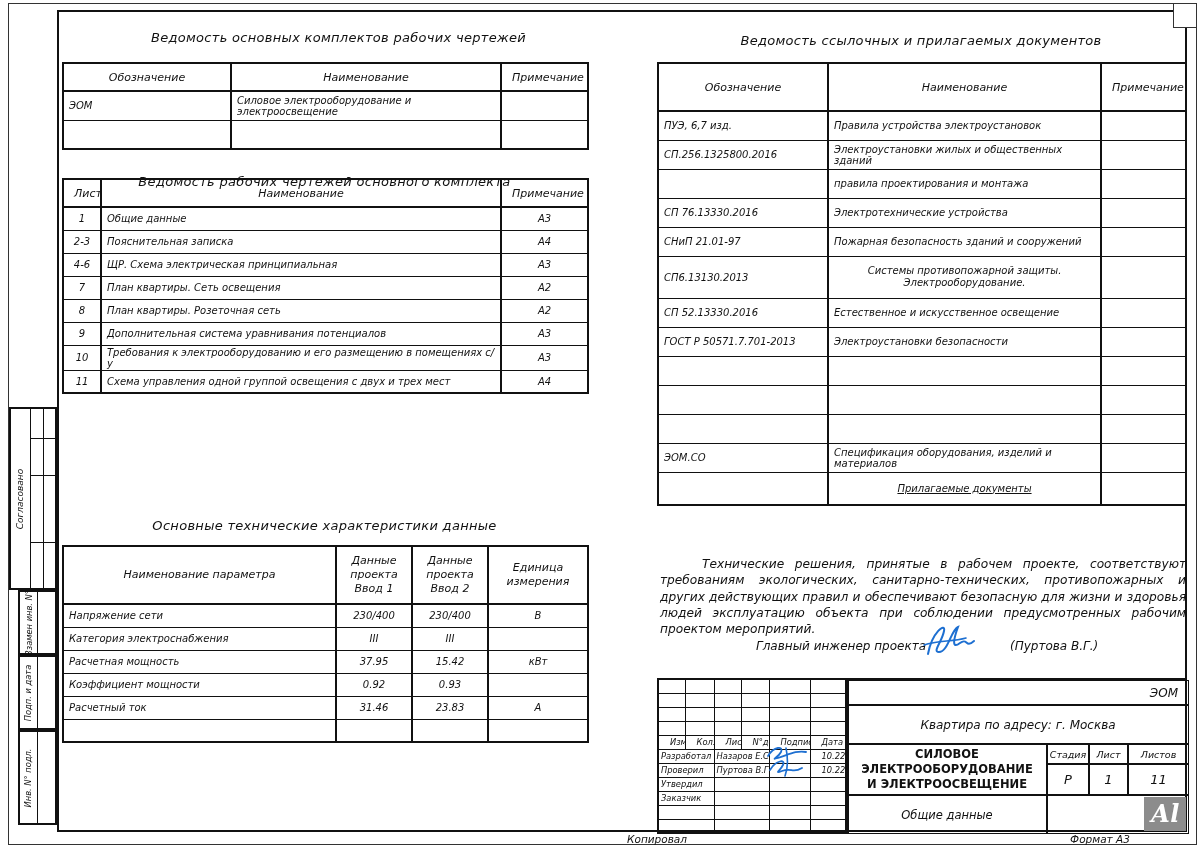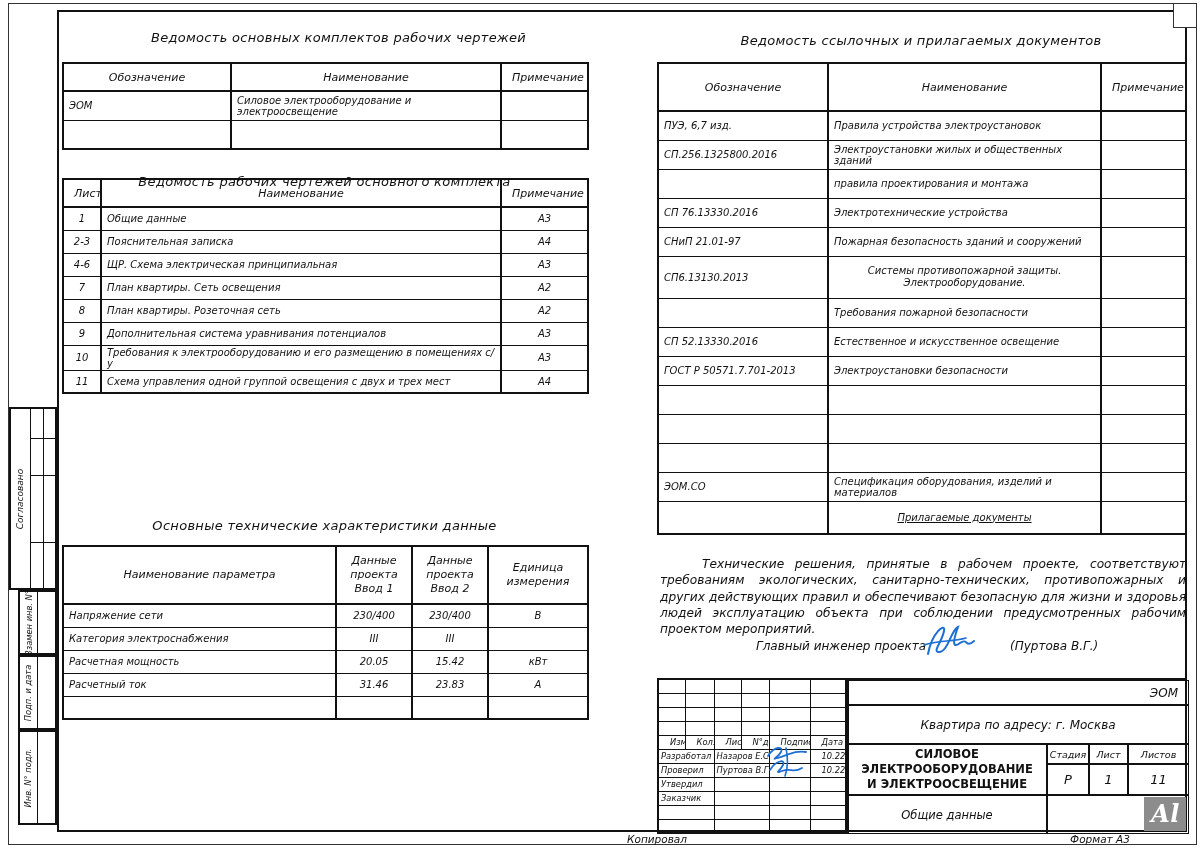--- a/index.html
+++ b/index.html
@@ -176,23 +176,29 @@
       <td class="c">В</td>
     </tr>
     <tr style="height:23px">
       <td>Категория электроснабжения</td>
       <td class="c">III</td>
       <td class="c">III</td>
       <td class="c"></td>
     </tr>
     <tr style="height:23px">
       <td>Расчетная мощность</td>
-      <td class="c">20.05</td>
+      <td class="c">37.95</td>
       <td class="c">15.42</td>
       <td class="c">кВт</td>
+    </tr>
+    <tr style="height:23px">
+      <td>Коэффициент мощности</td>
+      <td class="c">0.92</td>
+      <td class="c">0.93</td>
+      <td class="c"></td>
     </tr>
     <tr style="height:23px">
       <td>Расчетный ток</td>
       <td class="c">31.46</td>
       <td class="c">23.83</td>
       <td class="c">А</td>
     </tr>
     <tr style="height:23px">
       <td></td>
       <td class="c"></td>
@@ -238,25 +244,20 @@
     </tr>
     <tr style="height:29px">
       <td>СНиП 21.01-97</td>
       <td>Пожарная безопасность зданий и сооружений</td>
       <td></td>
     </tr>
     <tr style="height:42px">
       <td>СП6.13130.2013</td>
       <td class="pre">Системы противопожарной защиты.
 Электрооборудование.</td>
-      <td></td>
-    </tr>
-    <tr style="height:29px">
-      <td></td>
-      <td>Требования пожарной безопасности</td>
       <td></td>
     </tr>
     <tr style="height:29px">
       <td>СП 52.13330.2016</td>
       <td>Естественное и искусственное освещение</td>
       <td></td>
     </tr>
     <tr style="height:29px">
       <td>ГОСТ Р 50571.7.701-2013</td>
       <td>Электроустановки безопасности</td>

